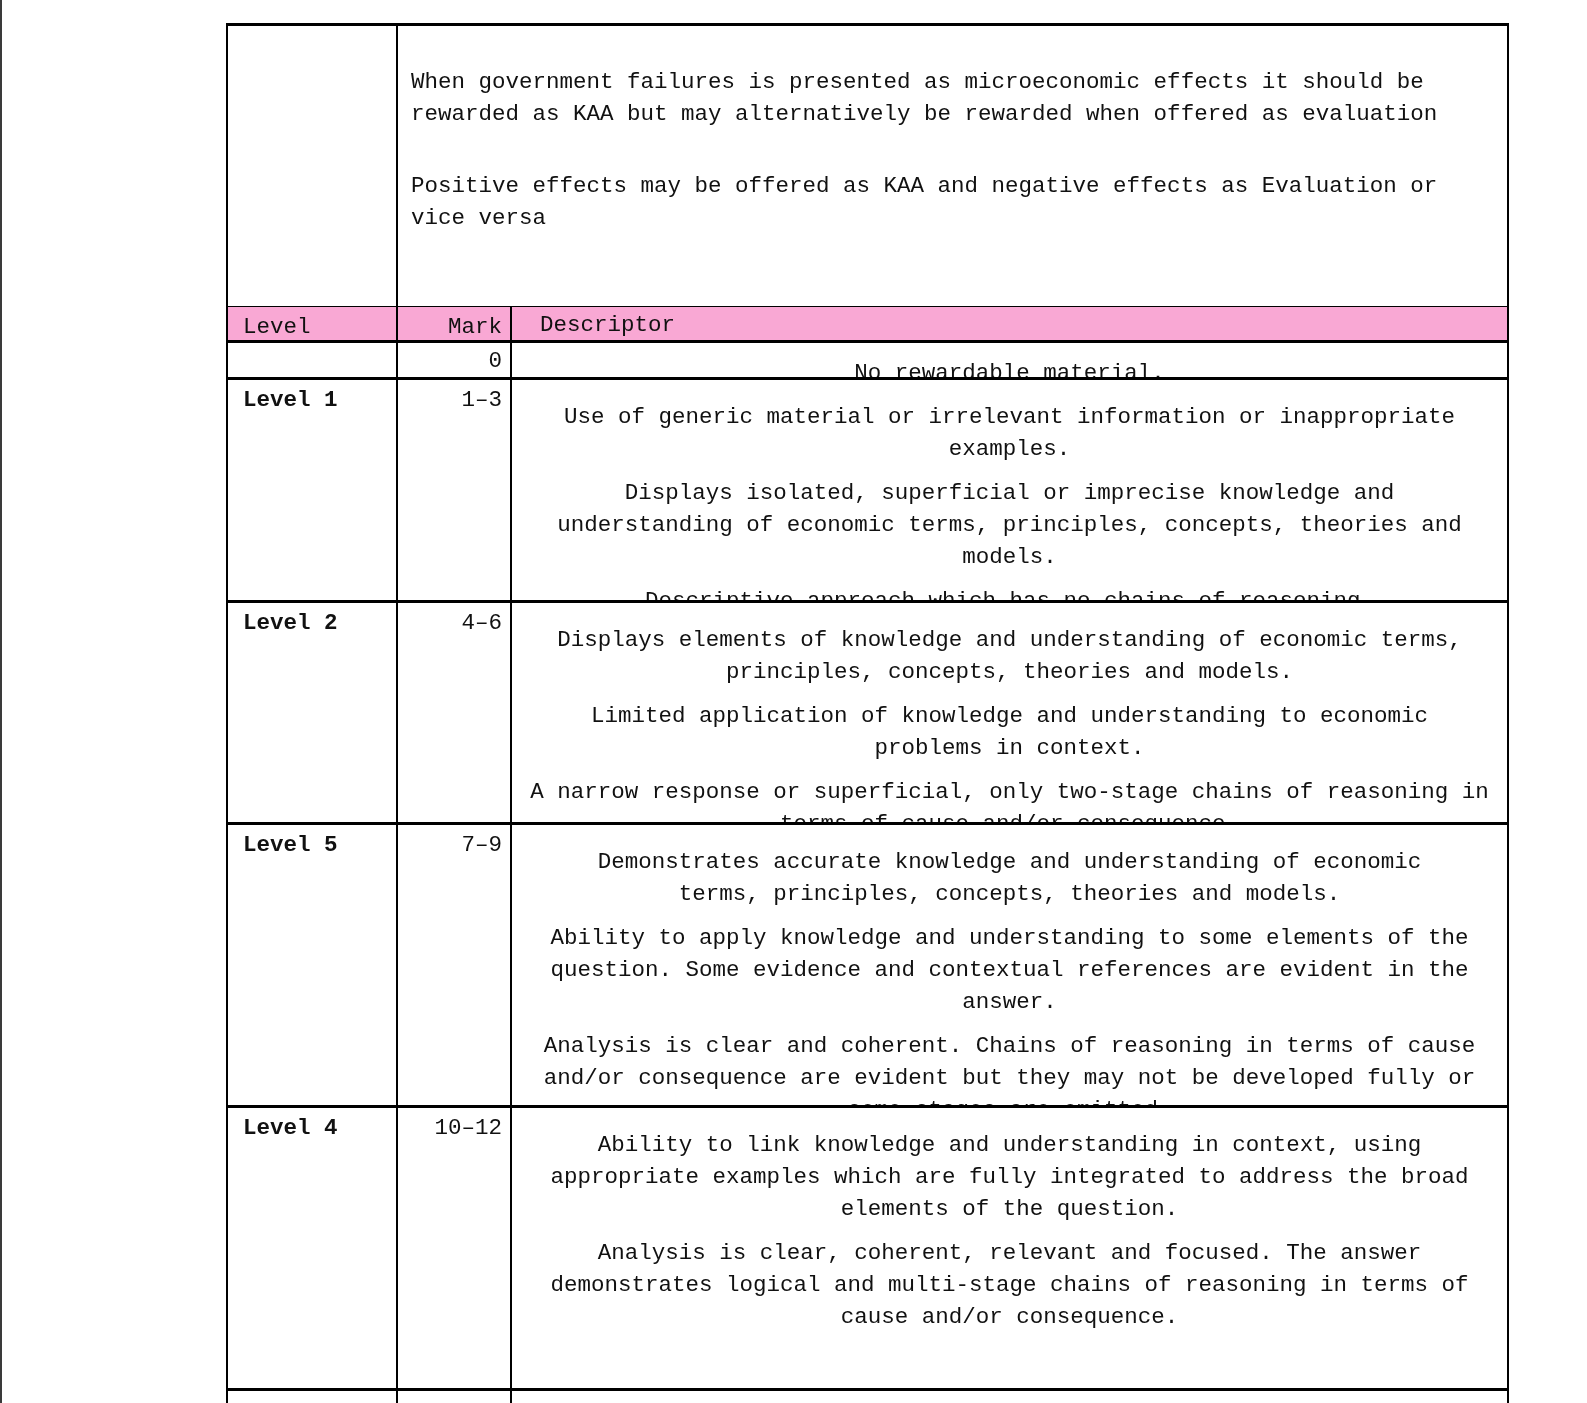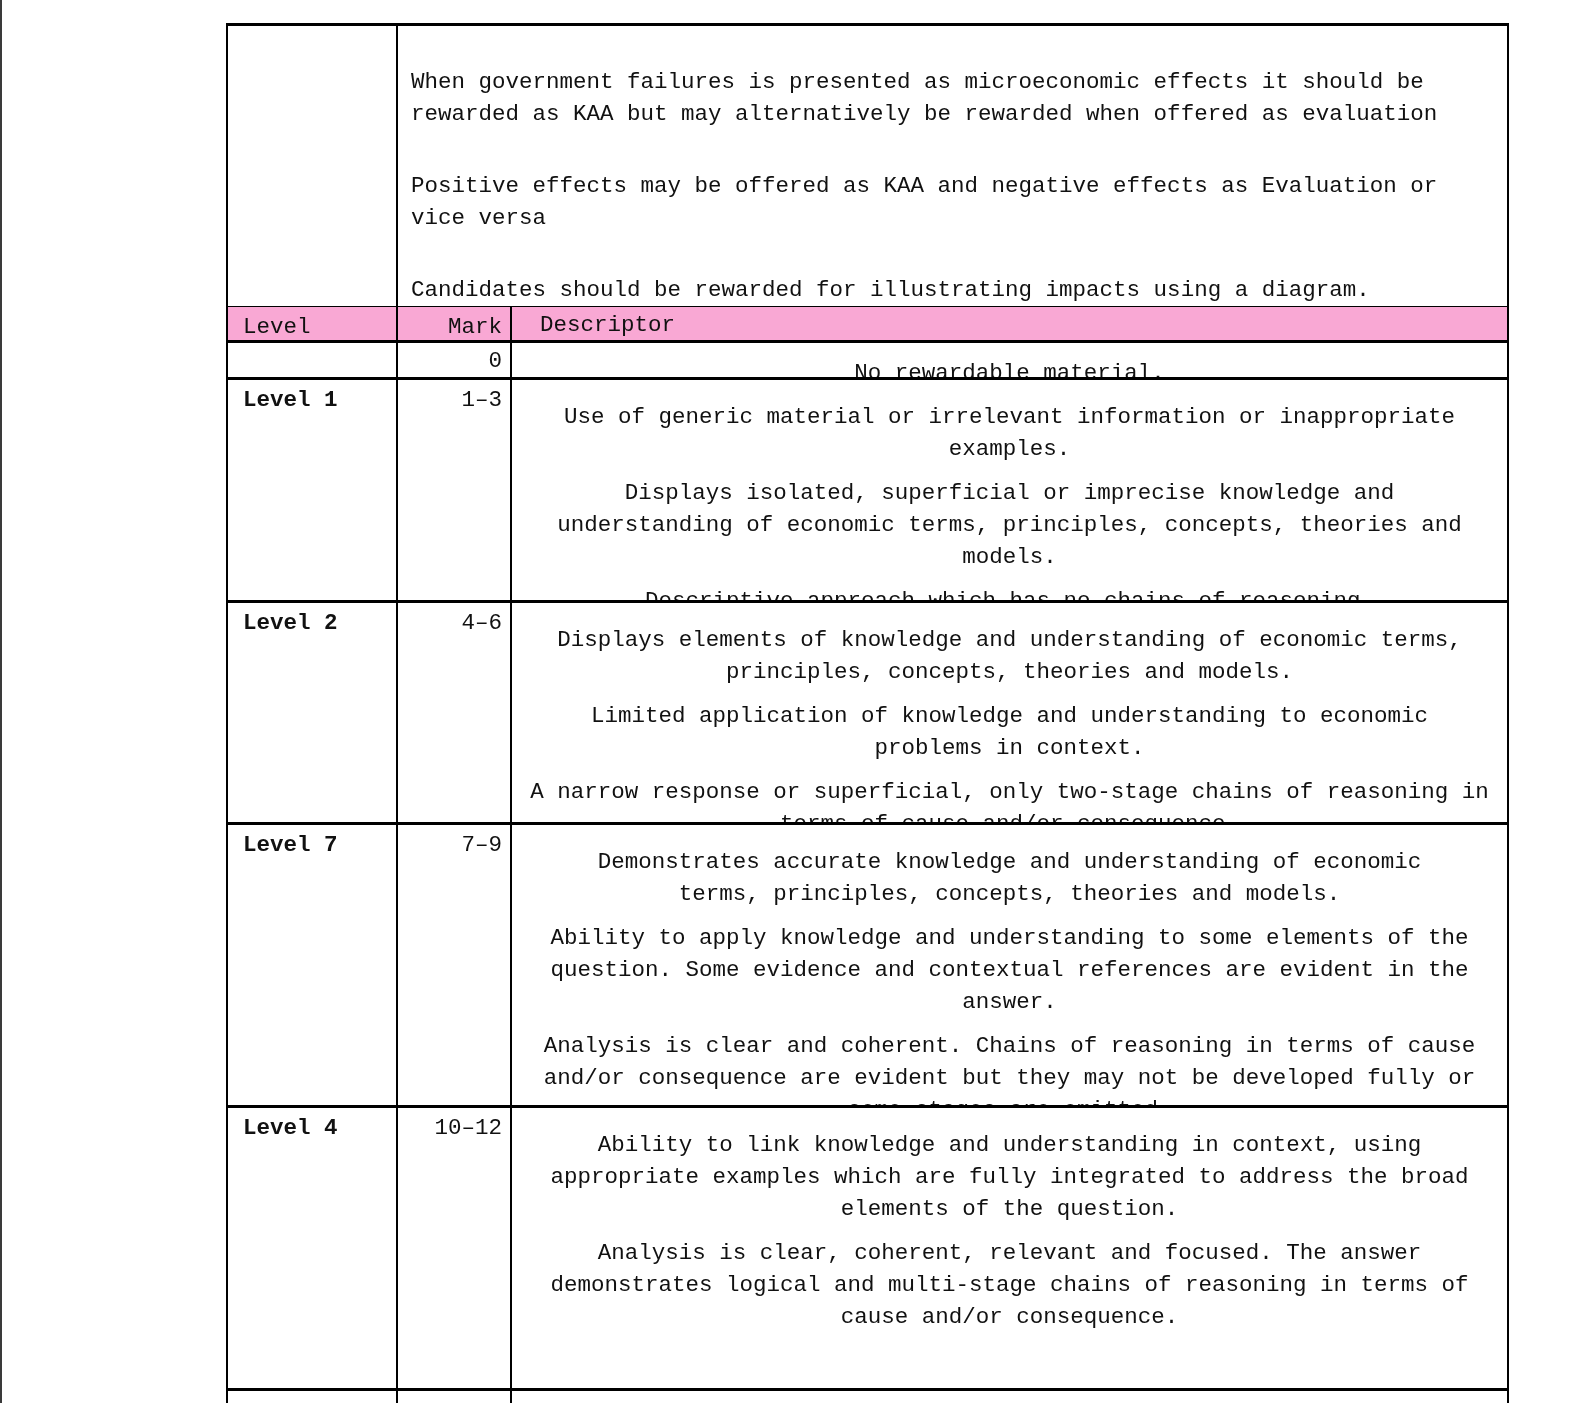--- a/index.html
+++ b/index.html
@@ -66,21 +66,20 @@
 <div class="page-edge"></div>
 
 <div class="ms-table">
 
   <div class="cell col-a rb-thin"></div>
   <div class="cell intro-cell rb-thin">
     <p>When government failures is presented as microeconomic effects it should be
 rewarded as KAA but may alternatively be rewarded when offered as evaluation</p>
     <p>Positive effects may be offered as KAA and negative effects as Evaluation or
 vice versa</p>
-    <p>Candidates should be rewarded for illustrating impacts using a diagram.</p>
   </div>
 
   <div class="cell col-a hdr cell-level rb-thick" style="font-weight:normal">Level</div>
   <div class="cell col-b hdr cell-mark rb-thick">Mark</div>
   <div class="cell hdr cell-desc rb-thick" style="padding-top:2px">Descriptor</div>
 
   <div class="cell col-a cell-level rb-thick r-zero"></div>
   <div class="cell col-b cell-mark rb-thick r-zero" style="padding-top:2px">0</div>
   <div class="cell cell-desc rb-thick r-zero" style="padding-top:2px">
     <p>No rewardable material.</p>
@@ -101,21 +100,21 @@
   <div class="cell col-b cell-mark rb-thick">4–6</div>
   <div class="cell cell-desc rb-thick">
     <p>Displays elements of knowledge and understanding of economic terms,
 principles, concepts, theories and models.</p>
     <p>Limited application of knowledge and understanding to economic
 problems in context.</p>
     <p>A narrow response or superficial, only two-stage chains of reasoning in
 terms of cause and/or consequence.</p>
   </div>
 
-  <div class="cell col-a cell-level rb-thick">Level 7</div>
+  <div class="cell col-a cell-level rb-thick">Level 5</div>
   <div class="cell col-b cell-mark rb-thick">7–9</div>
   <div class="cell cell-desc rb-thick">
     <p>Demonstrates accurate knowledge and understanding of economic
 terms, principles, concepts, theories and models.</p>
     <p>Ability to apply knowledge and understanding to some elements of the
 question. Some evidence and contextual references are evident in the
 answer.</p>
     <p>Analysis is clear and coherent. Chains of reasoning in terms of cause
 and/or consequence are evident but they may not be developed fully or
 some stages are omitted.</p>

